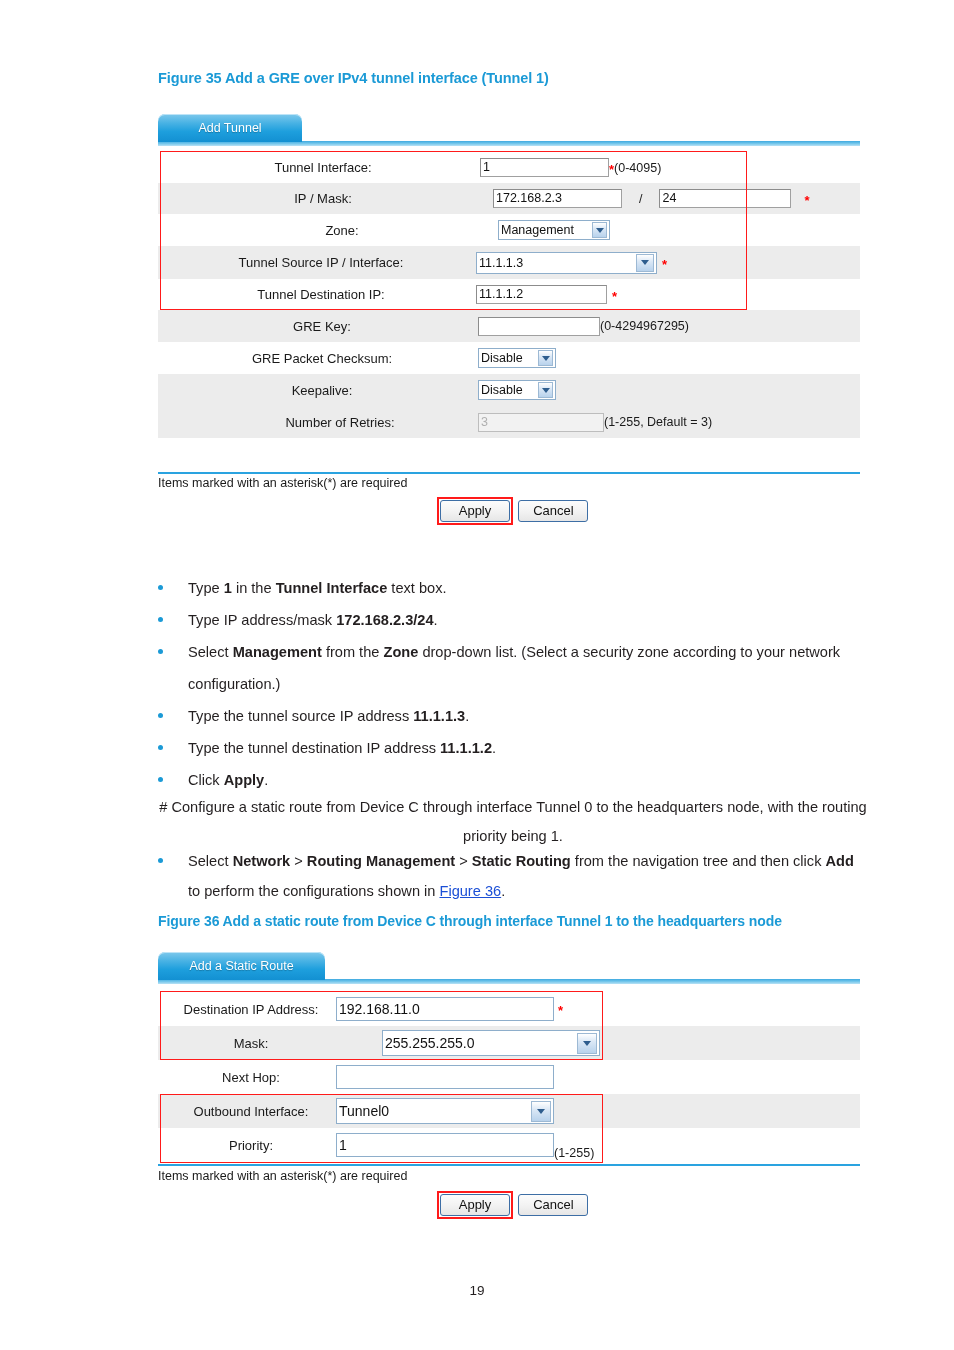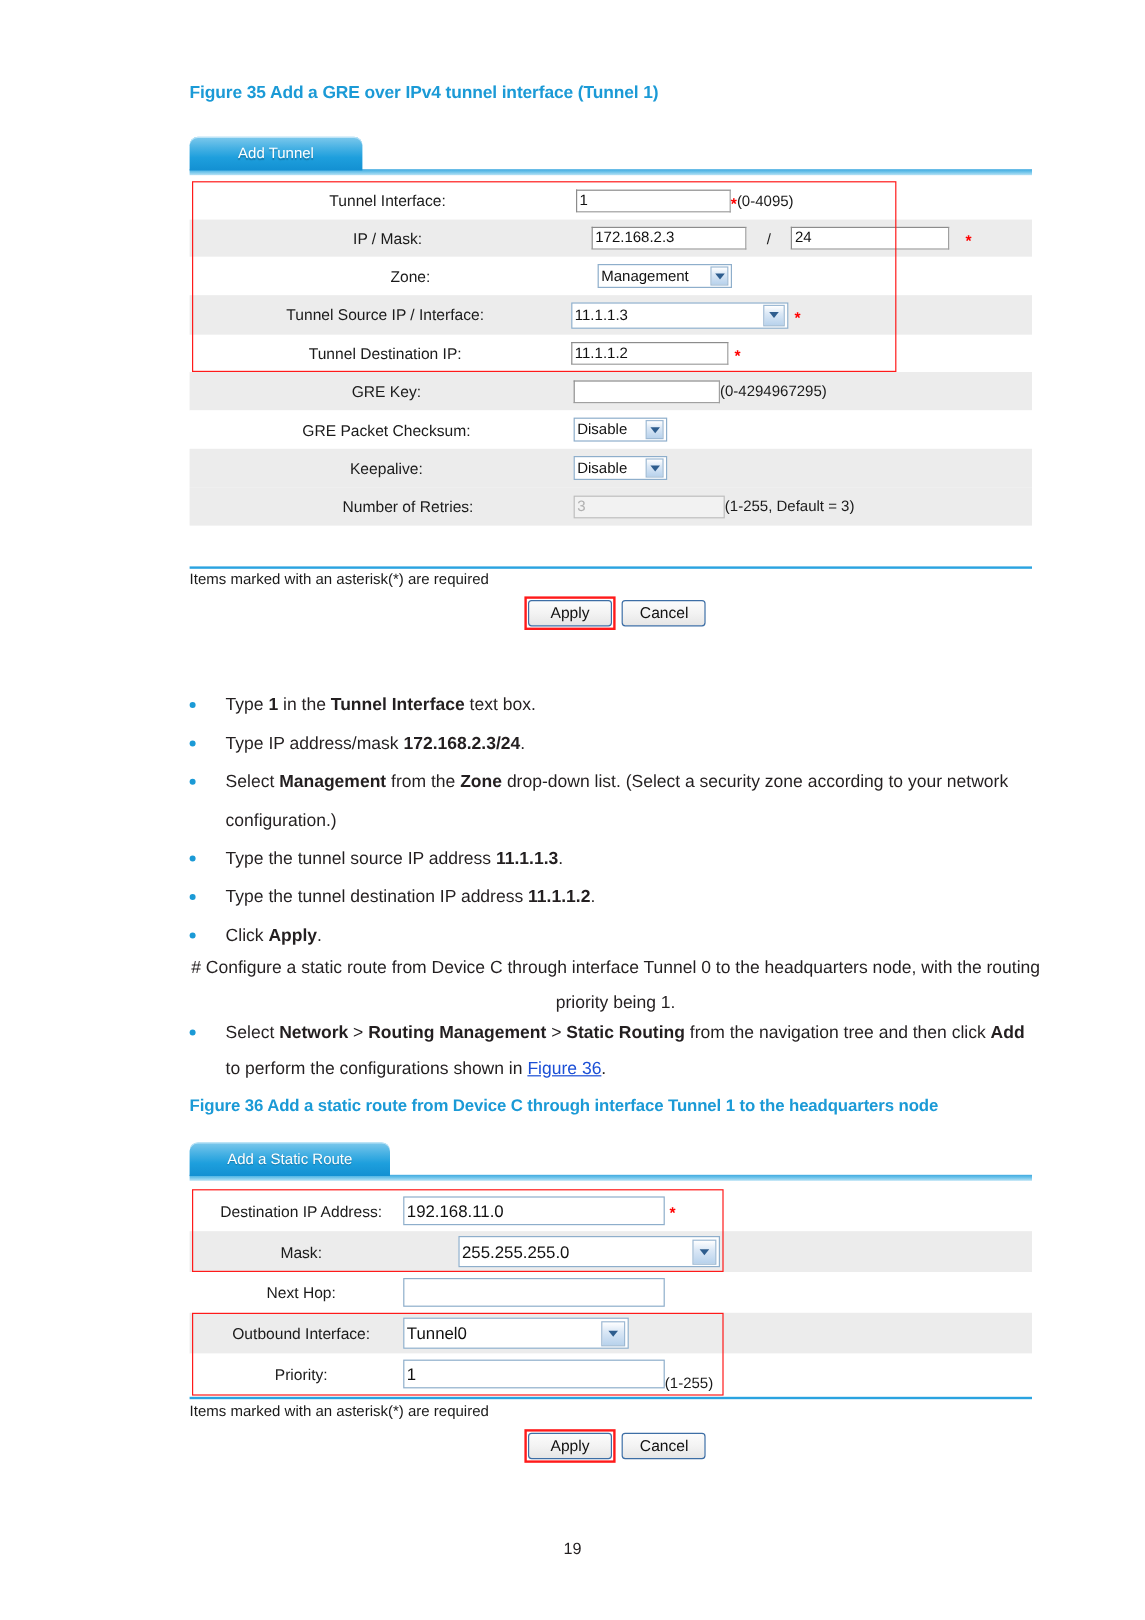--- a/index.html
+++ b/index.html
@@ -403,21 +403,21 @@
       </div>
     </div>
 
     <div class="frow odd" style="height:34px; width:702px;">
       <div class="flabel" style="width:178px;">Next Hop:</div>
       <div class="txt blue" style="width:218px; height:24px; line-height:22px; font-size:14px;"></div>
     </div>
 
     <div class="frow even" style="height:34px; width:702px;">
       <div class="flabel" style="width:178px;">Outbound Interface:</div>
-      <div class="sel" style="width:188px; height:26px; font-size:14px;">
+      <div class="sel" style="width:218px; height:26px; font-size:14px;">
         <span>Tunnel0</span>
         <span class="arrow" style="width:20px;height:21px;">
             <i></i>
           </span>
       </div>
     </div>
 
     <div class="frow odd" style="height:34px; width:702px;">
       <div class="flabel" style="width:178px;">Priority:</div>
       <div class="txt blue" style="width:218px; height:24px; line-height:22px; font-size:14px;">1</div>

